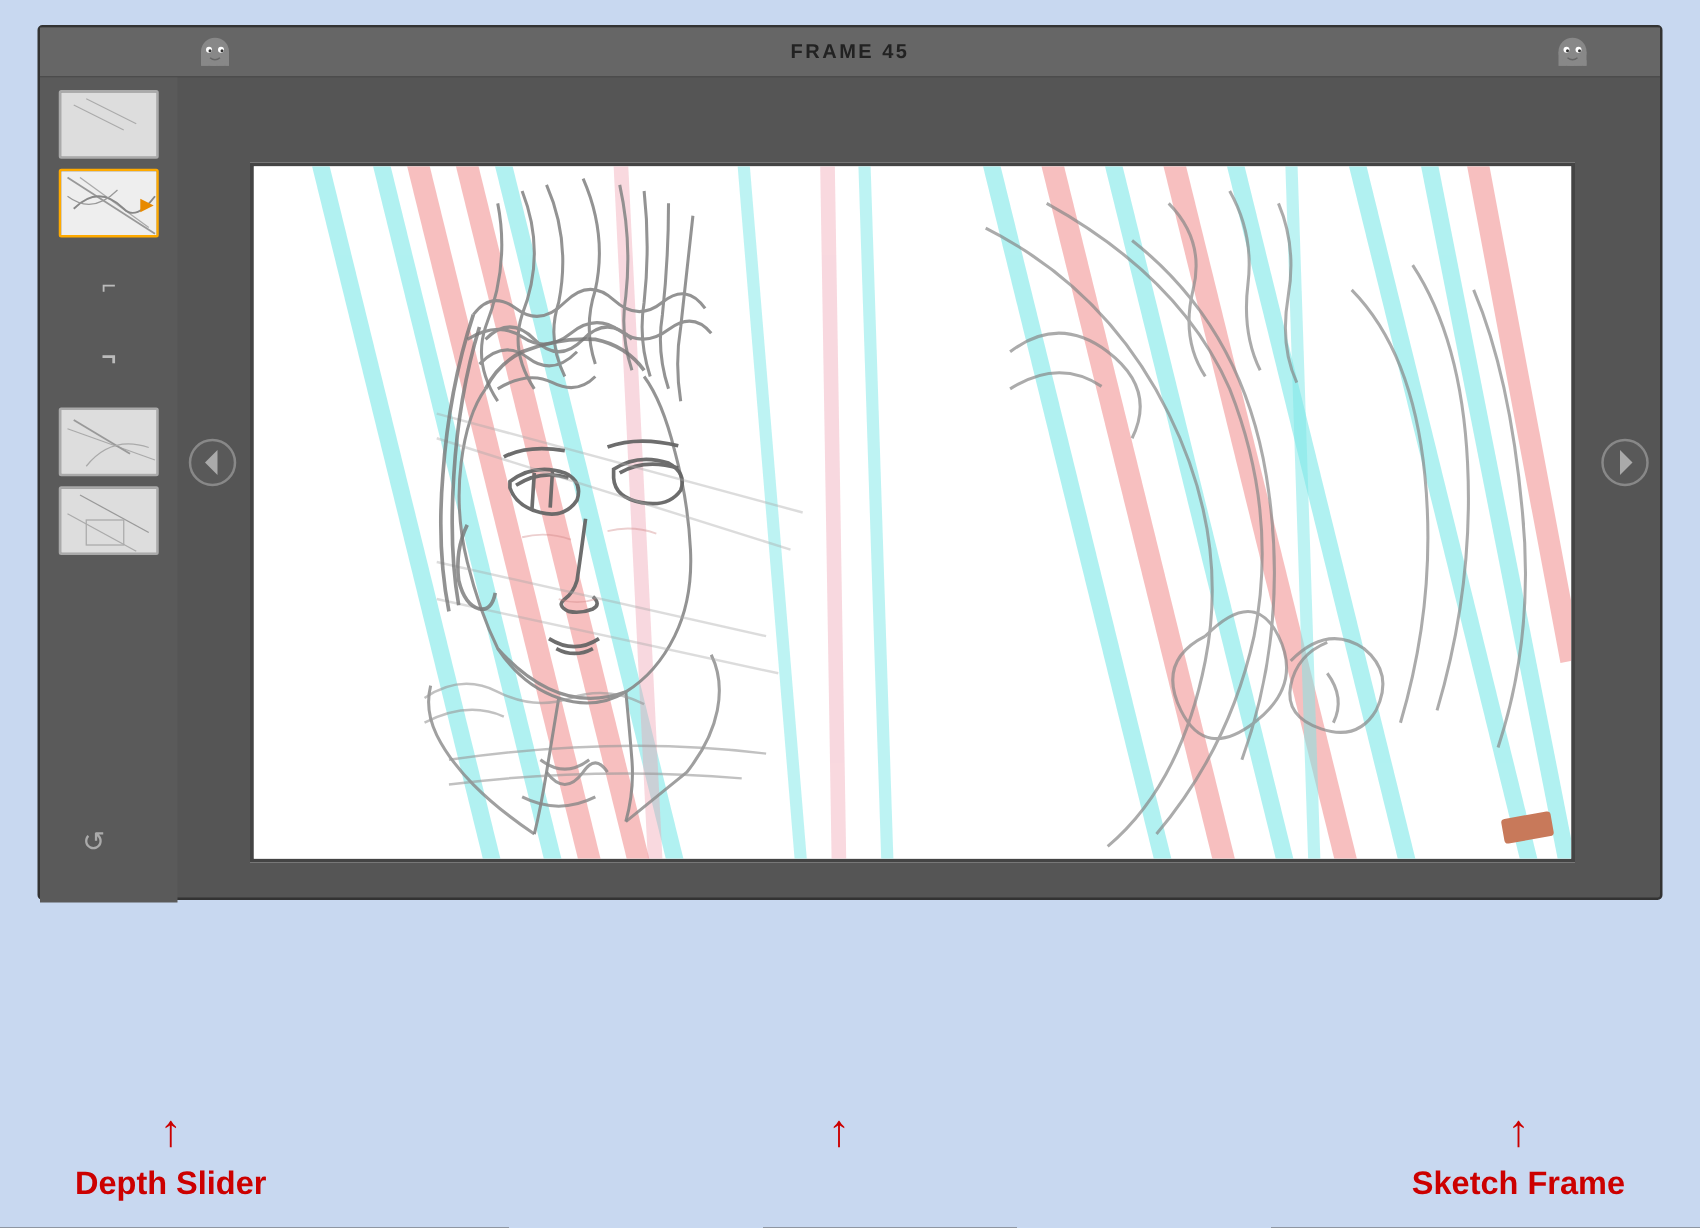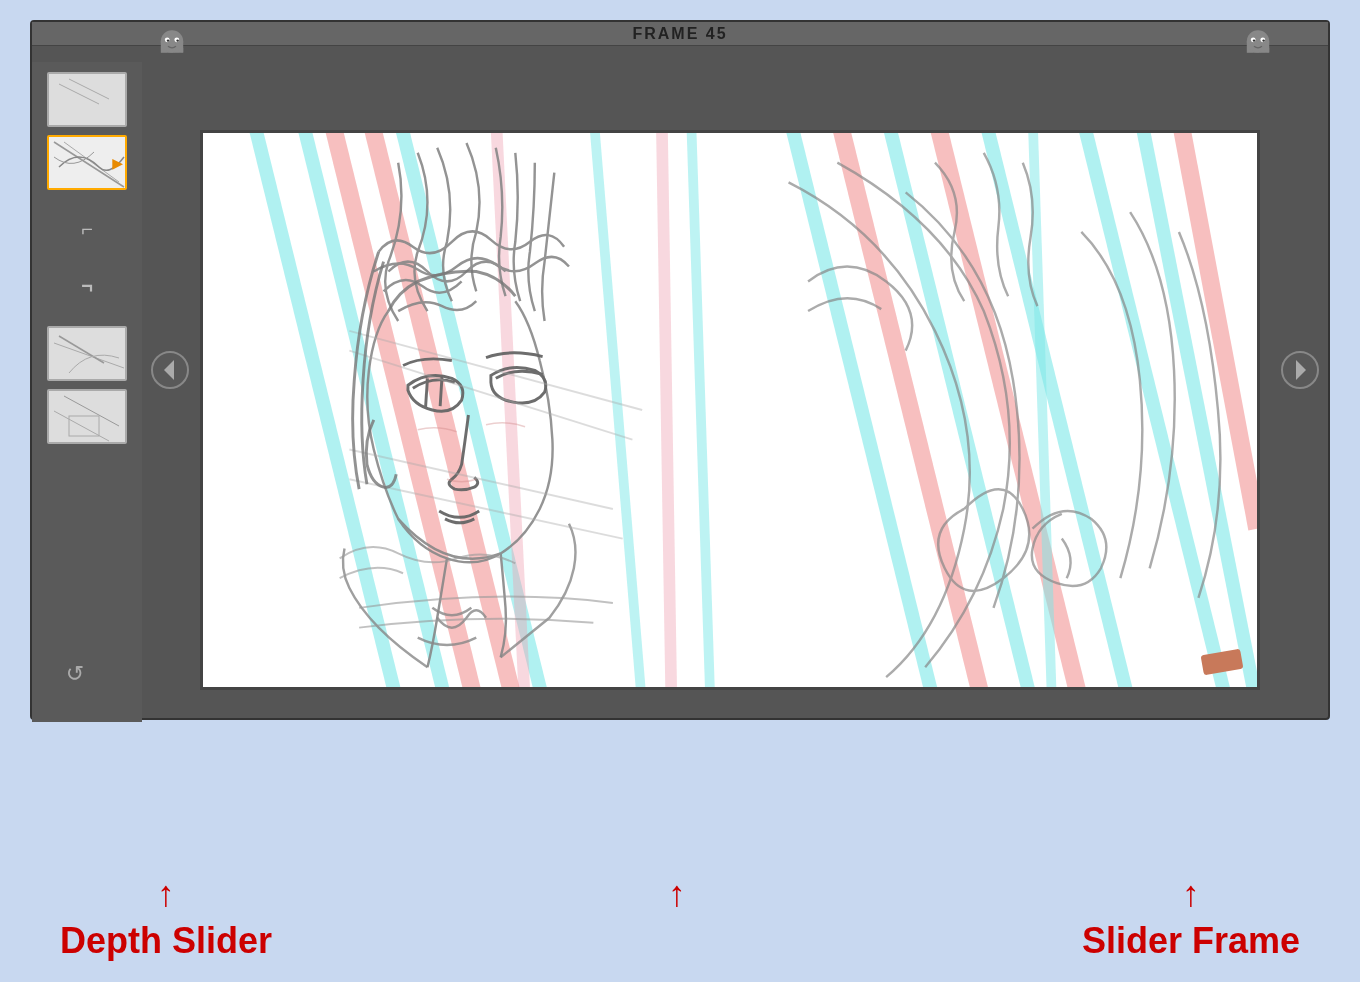--- a/index.html
+++ b/index.html
@@ -23,21 +23,21 @@
       border: 2px solid #333;
       border-radius: 4px;
     }
 
     
     .top-bar {
       position: absolute;
       top: 0;
       left: 0;
       right: 0;
-      height: 24px;
+      height: 40px;
       background: #666;
       display: flex;
       align-items: center;
       justify-content: center;
       border-bottom: 1px solid #444;
     }
 
     .frame-title {
       color: #222;
       font-size: 16px;
@@ -217,21 +217,21 @@
     }
 
     .arrow-up {
       color: #cc0000;
       font-size: 36px;
       line-height: 1;
     }
 
     .label-text {
       color: #cc0000;
-      font-size: 36px;
+      font-size: 26px;
       font-weight: bold;
       font-family: Arial, sans-serif;
     }
   </style>
 </head>
 <body>
 
 <div class="app-window">
 
   <div class="top-bar">
@@ -491,15 +491,15 @@
     <div class="arrow-up">↑</div>
     <div class="label-text">Depth Slider</div>
   </div>
 
   <div class="label-item">
     <div class="arrow-up">↑</div>
   </div>
 
   <div class="label-item">
     <div class="arrow-up">↑</div>
-    <div class="label-text">Slider Frame</div>
+    <div class="label-text">Sketch Frame</div>
   </div>
 </div>
 
 </body></html>

